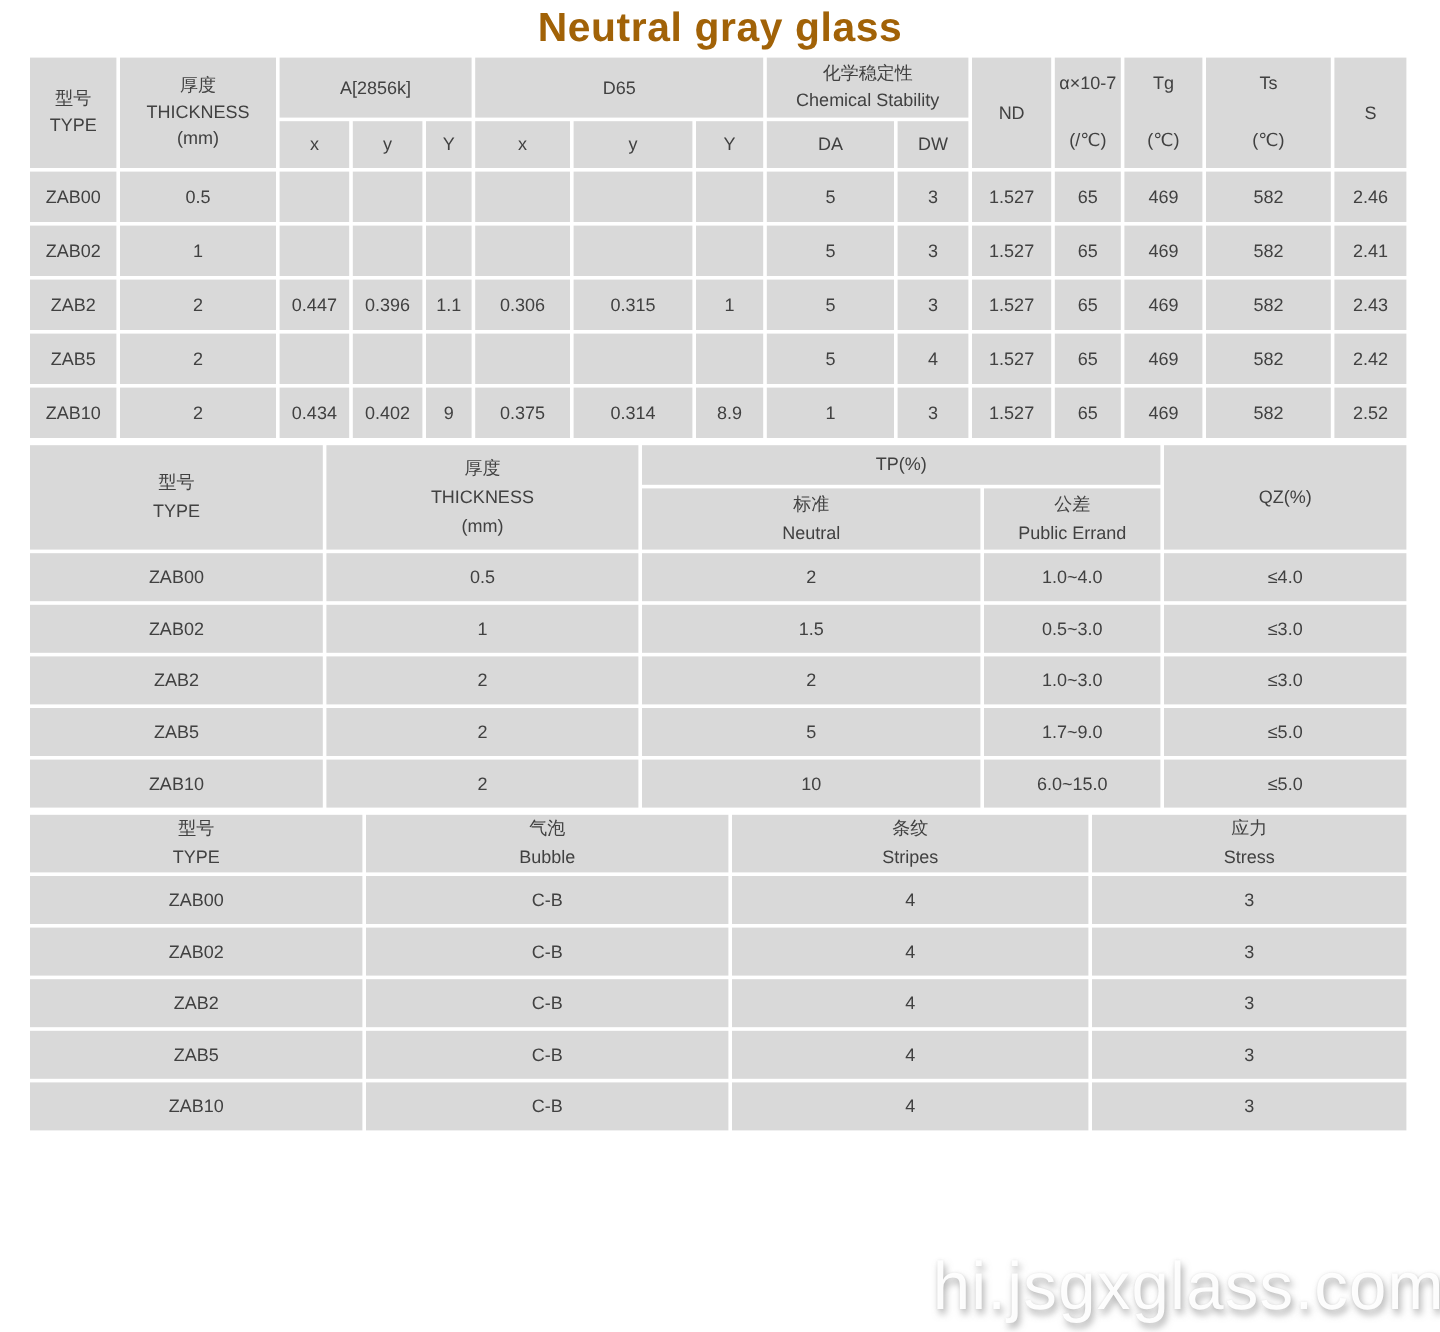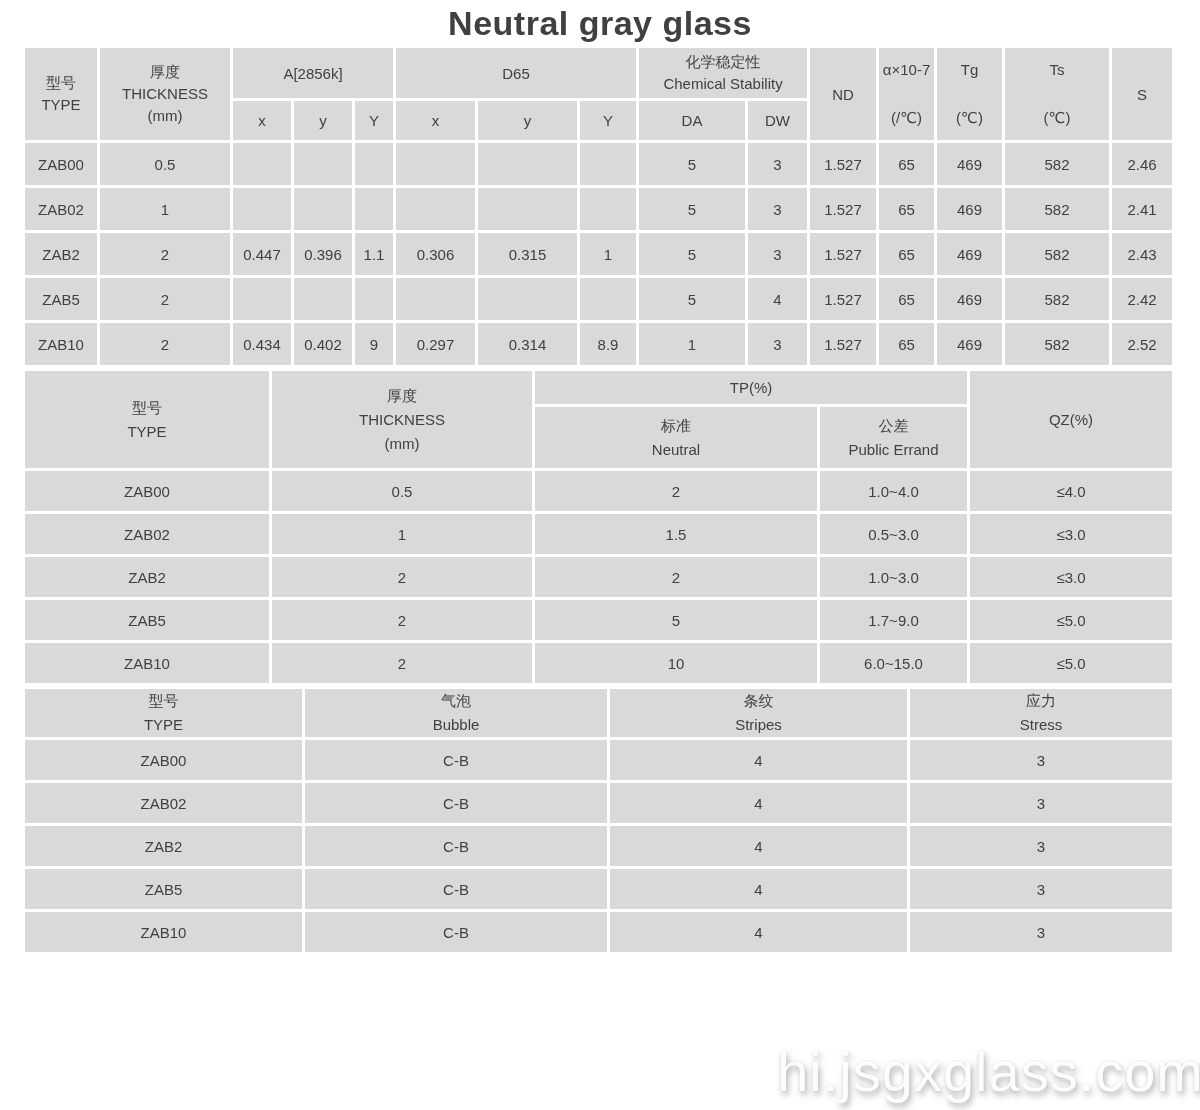--- a/index.html
+++ b/index.html
@@ -14,21 +14,21 @@
     height: 1110px;
     background: #ffffff;
     overflow: hidden;
   }
   .title {
     margin: 0;
     padding-top: 1px;
     text-align: center;
     font-size: 34px;
     font-weight: 700;
-    color: #404040;
+    color: #a16207;
     letter-spacing: 0.5px;
     line-height: 44px;
   }
   .section-heading {
     margin: 15px 0 12px 25px;
     font-size: 17px;
     font-weight: 400;
     color: #2f2f2f;
   }
   .section-heading.tight { margin-bottom: 5px; }
@@ -46,21 +46,21 @@
     font-weight: 400;
     font-size: 15px;
     color: #414141;
     padding: 0;
     overflow: hidden;
   }
   .t1 thead tr:first-child th { height: 50px; }
   .t1 thead tr:last-child th { height: 39px; }
   .t1 tbody td { height: 42px; }
   .t2 thead tr:first-child th { height: 33px; }
-  .t2 thead tr:last-child th { height: 61px; }
+  .t2 thead tr:last-child th { height: 51px; }
   .t2 tbody td { height: 40px; }
   .t3 thead th { height: 47px; }
   .t3 tbody td { height: 40px; }
   th div { line-height: 22px; }
   .t2 th div, .t3 th div { line-height: 24px; }
   .spread div + div { margin-top: 26px; }
   .watermark {
     position: absolute;
     right: -4px;
     bottom: 6px;
@@ -210,21 +210,21 @@
           <td>469</td>
           <td>582</td>
           <td>2.42</td>
         </tr>
         <tr>
           <td>ZAB10</td>
           <td>2</td>
           <td>0.434</td>
           <td>0.402</td>
           <td>9</td>
-          <td>0.297</td>
+          <td>0.375</td>
           <td>0.314</td>
           <td>8.9</td>
           <td>1</td>
           <td>3</td>
           <td>1.527</td>
           <td>65</td>
           <td>469</td>
           <td>582</td>
           <td>2.52</td>
         </tr>

